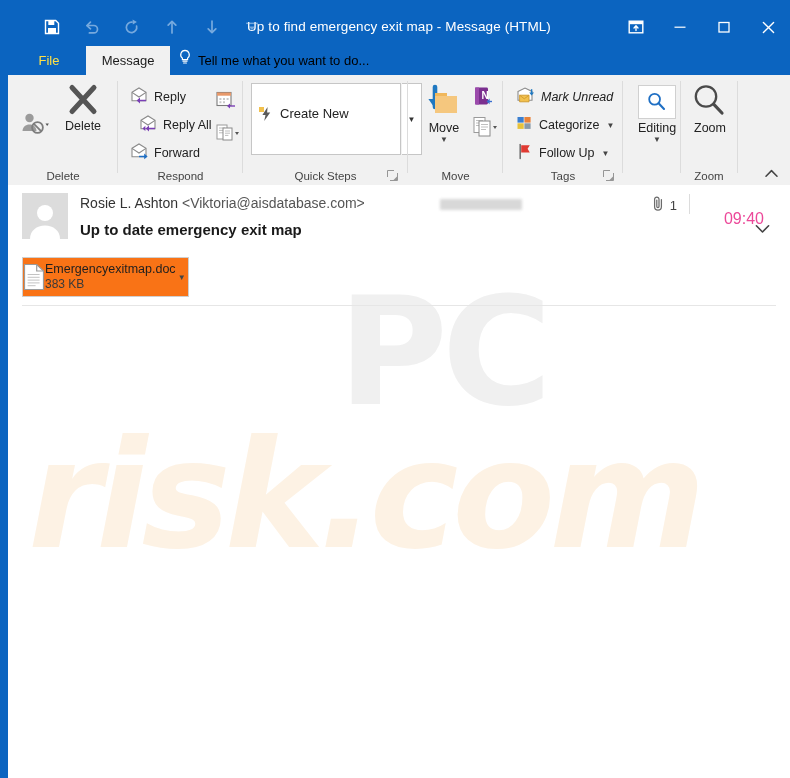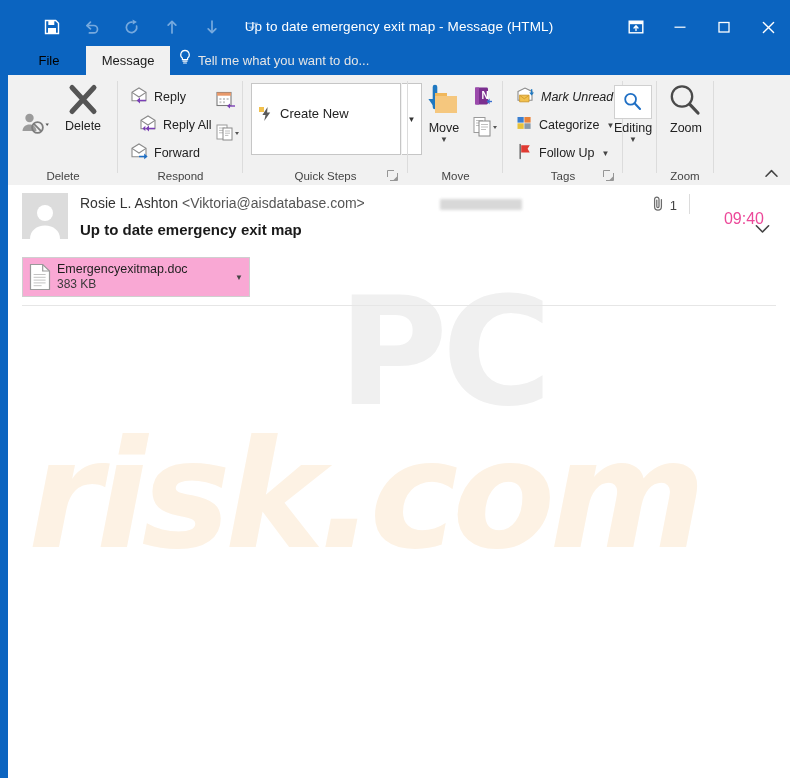--- a/index.html
+++ b/index.html
@@ -81,37 +81,37 @@
     position: absolute;
     left: 4px; top: 42px;
     width: 782px; height: 29px;
     background: #0b64c0;
   }
   .tab {
     position: absolute;
     top: 0;
     height: 29px;
     line-height: 29px;
-    color: #000000;
+    color: #fde047;
     font-size: 13px;
     text-align: center;
     cursor: pointer;
   }
   #tab-file { left: 14px; width: 54px; }
   #tab-message {
     left: 78px; width: 84px;
     background: #f1f1f1;
     color: #1b1b1b;
   }
   #tellme {
     position: absolute;
     left: 170px; top: 0;
     height: 29px;
     line-height: 29px;
-    color: #e5e5e5;
+    color: #000000;
     font-size: 13px;
     display: flex;
     align-items: center;
     gap: 6px;
     cursor: pointer;
   }
 
   
   #ribbon {
     position: absolute;
@@ -357,23 +357,23 @@
     right: 20px; top: 36px;
     cursor: pointer;
     font-size: 14px;
     color: #444;
   }
 
   
   #attach-tile {
     position: absolute;
     left: 14px; top: 72px;
-    width: 228px; height: 40px;
+    width: 167px; height: 40px;
     border: 1px solid #cfcfcf;
-    background: #f9a8d4;
+    background: #f97316;
     box-sizing: border-box;
     display: flex;
     align-items: center;
     z-index: 2;
     cursor: pointer;
   }
   #attach-icon {
     width: 34px;
     display: flex;
     align-items: center;
@@ -417,21 +417,21 @@
     white-space: pre-wrap;
   }
 </style>
 </head>
 <body>
 
 <div id="window">
 
   <div id="titlebar">
 
-    <div id="title-text">Up to date emergency exit map - Message (HTML)</div>
+    <div id="title-text">Up to find emergency exit map - Message (HTML)</div>
 
     <div id="qat">
       <div class="qat-btn" title="Save">
         <svg width="16" height="16" viewBox="0 0 16 16">
             <path d="M1.5 1.5h10.2L14.5 4.3V14.5H1.5z" fill="none" stroke="#ffffff" stroke-width="1.4"></path>
             <rect x="4.3" y="1.8" width="6" height="4.2" fill="#ffffff"></rect>
             <rect x="4" y="9" width="8" height="5.2" fill="#ffffff"></rect>
           </svg>
       </div>
       <div class="qat-btn qat-dim" title="Undo">
@@ -682,21 +682,21 @@
       <div class="dlg-launcher" style="right:8px;">
         <svg width="13" height="13" viewBox="0 0 13 13">
             <path d="M1.5 1.5h6.5M1.5 1.5v6.5" stroke="#666" stroke-width="1"></path>
             <path d="M11.5 4v7.5H4" fill="none" stroke="#666" stroke-width="1"></path>
             <path d="M11 11 7.5 11 11 7.5z" fill="#666"></path>
           </svg>
       </div>
       <div class="rgroup-sep" style="right:0;"></div>
     </div>
 
-    <div class="rgroup" style="left:591px; width:115px;">
+    <div class="rgroup" style="left:615px; width:115px;">
       <div class="big-btn" style="left:8px; top:10px; width:52px;">
         <div id="editing-icon-box">
           <svg width="22" height="22" viewBox="0 0 22 22">
               <circle cx="8.6" cy="8.2" r="5.4" fill="none" stroke="#1f6fc4" stroke-width="1.8"></circle>
               <path d="M12.6 12.3 18 18" stroke="#1f6fc4" stroke-width="2.1" stroke-linecap="round"></path>
             </svg>
         </div>
         <span class="lbl">Editing</span>
         <span class="caret">▼</span>
       </div>

